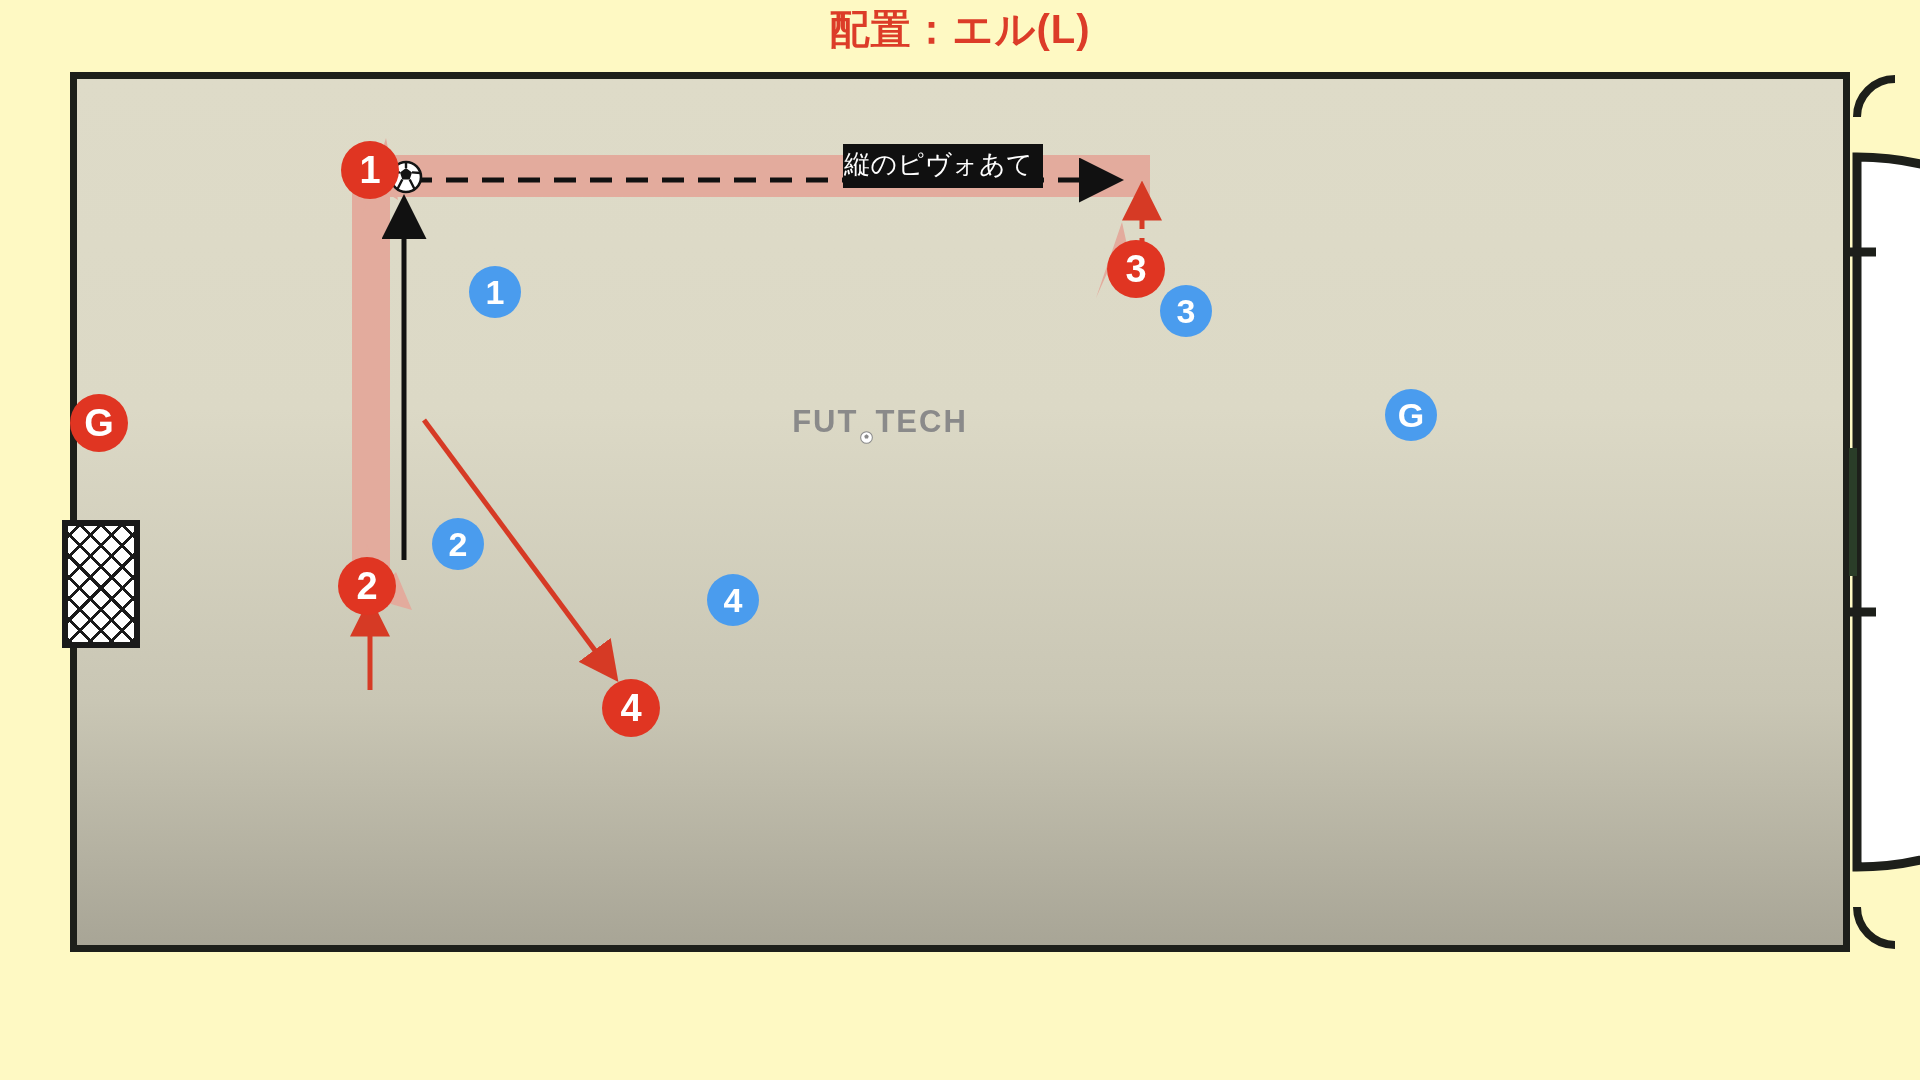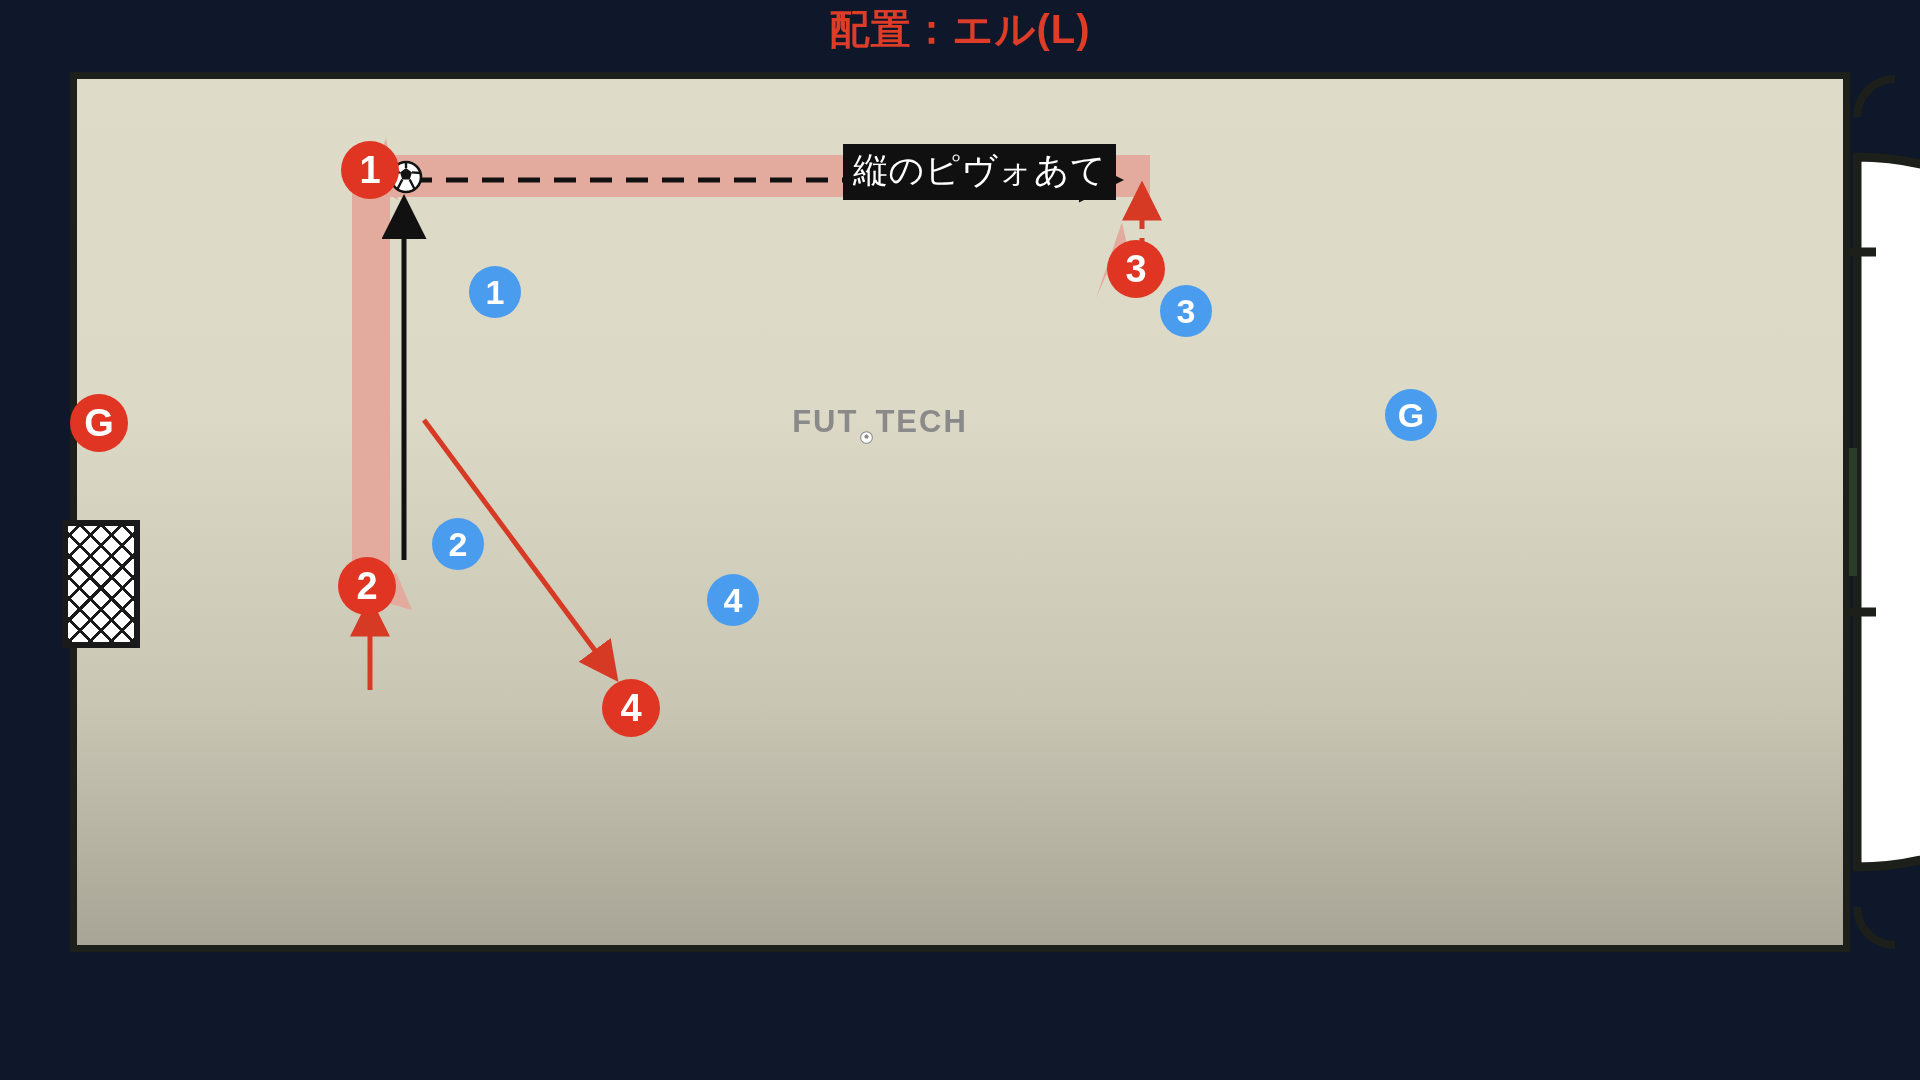--- a/index.html
+++ b/index.html
@@ -1,19 +1,19 @@
 <!DOCTYPE html>
 <html><head>
 <meta charset="utf-8">
 <style>
   html,body{margin:0;padding:0;background:#ffffff;}
   body{width:1920px;height:1080px;overflow:hidden;
        font-family:"Liberation Sans","DejaVu Sans",sans-serif;}
 
-  #stage{position:relative;width:1920px;height:1080px;background:#0f172a;}
+  #stage{position:relative;width:1920px;height:1080px;background:#fef9c3;}
 
   
   #title{
     position:absolute; left:0; top:2px; width:1920px;
     text-align:center; font-size:40px; font-weight:bold;
     color:#dc3c28; letter-spacing:1px; white-space:nowrap;
   }
 
   
   #pitch-wrap{position:absolute; left:70px; top:72px; width:1780px; height:880px;text-align:right;}
@@ -51,21 +51,21 @@
   .m-blue{background:#4a9cee;}
   .sz-lg{width:58px;height:58px;font-size:38px;margin-left:-29px;margin-top:-29px;}
   .sz-md{width:52px;height:52px;font-size:34px;margin-left:-26px;margin-top:-26px;}
 
   
   .ball{position:absolute;margin-left:-17px;margin-top:-17px;}
 
   
   .chip{
     position:absolute; background:#101010; color:#ffffff;
-    font-size:35px; padding:3px 10px 6px 10px; white-space:nowrap;
+    font-size:26px; padding:3px 10px 6px 1px; white-space:nowrap;
     letter-spacing:0.5px;
   }
 
   
   #logo{
     position:absolute; left:704px; top:330px; width:212px; height:40px;
     display:flex; align-items:center; justify-content:center;
     font-size:31px; font-weight:bold; color:#8a8a8a; letter-spacing:2px;
     white-space:nowrap;
   }

